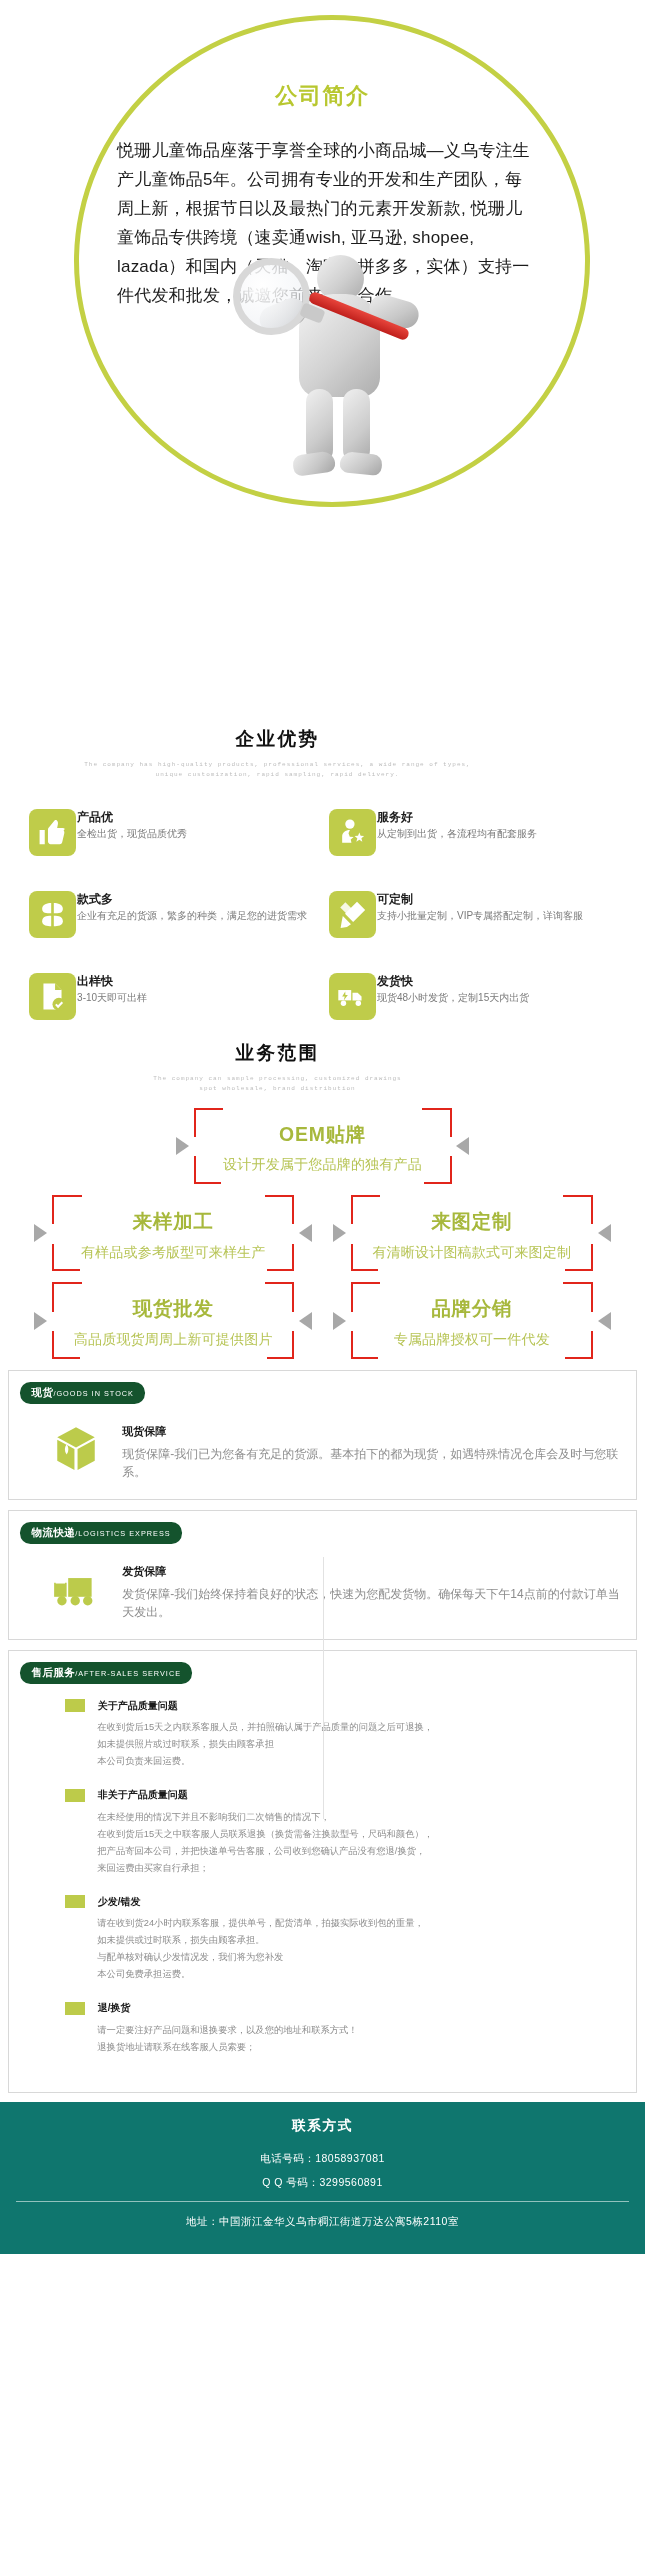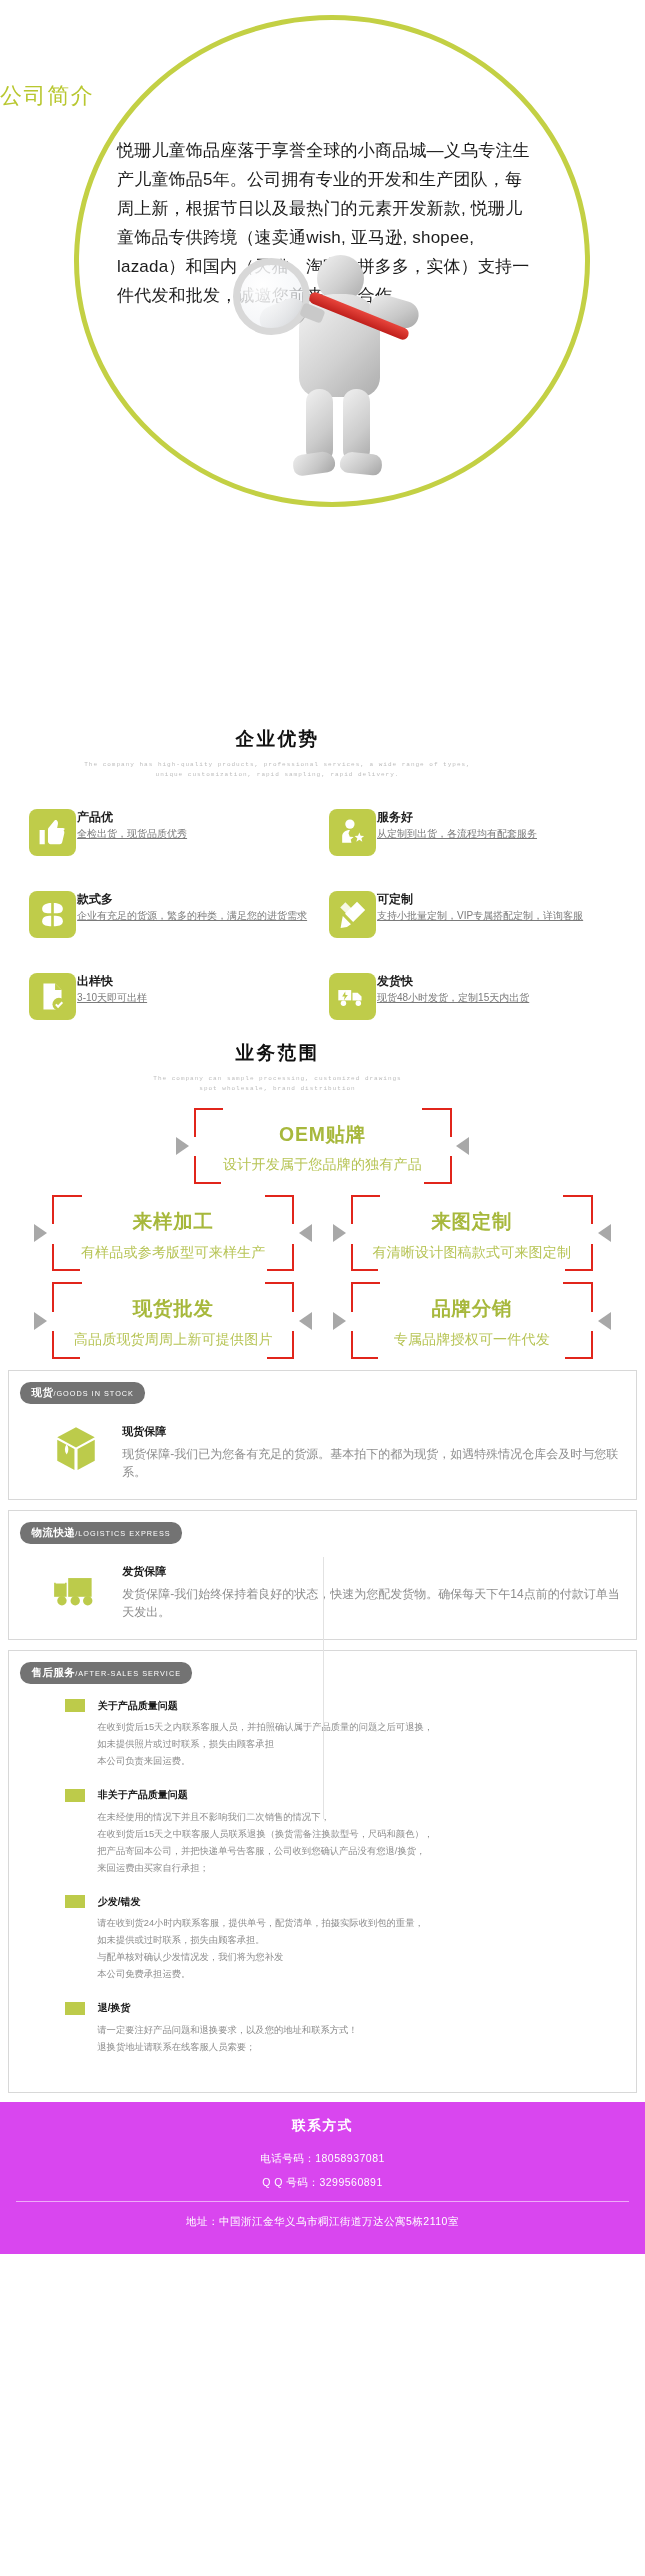--- a/index.html
+++ b/index.html
@@ -26,22 +26,23 @@
     height: 492px;
     border: 5.6px solid #c3d044;
     border-radius: 50%;
     background: #ffffff;
   }
   .hero-title {
     position: absolute;
     left: 0;
     top: 81px;
     width: 645px;
+    text-align: center;
     font-size: 22px;
-    font-weight: normal;
+    font-weight: bold;
     letter-spacing: 1.6px;
     color: #b8c72f;
   }
   .hero-body {
     position: absolute;
     left: 117px;
     top: 136px;
     width: 420px;
     font-size: 17px;
     line-height: 29px;
@@ -182,21 +183,20 @@
     font-size: 12px;
     font-weight: bold;
     color: #1d1d1d;
     line-height: 16px;
     margin-bottom: 1.6px;
   }
   .adv-desc {
     font-size: 10px;
     line-height: 14.5px;
     color: #7a7a7a;
-    text-decoration: underline;
   }
 
   
   .scope { width: 645px; padding-top: 4.8px; }
   .scope-rows { padding: 14.5px 19.4px 0 19.4px; }
   .scope-row {
     display: flex;
     justify-content: center;
     gap: 21px;
     margin-bottom: 11.3px;
@@ -263,21 +263,21 @@
 
   
   .panel {
     margin: 0 8px 9.7px 8px;
     border: 0.8px solid #d8d8d8;
     background: #ffffff;
     padding: 11.3px 11.3px 18px 11.3px;
   }
   .panel-tag {
     display: inline-block;
-    background: #737373;
+    background: #14532d;
     color: #ffffff;
     border-radius: 10.5px;
     padding: 4px 11.3px 4.8px 11.3px;
     line-height: 11.3px;
     white-space: nowrap;
   }
   .tag-cn {
     font-size: 10.5px;
     font-weight: bold;
     letter-spacing: 0.4px;
@@ -330,21 +330,21 @@
   .as-lines {
     padding-left: 32px;
     font-size: 9.3px;
     line-height: 17px;
     color: #8d8d8d;
   }
 
   
   .contact {
     width: 645px;
-    background: #d946ef;
+    background: #0f766e;
     padding: 14.5px 0 21px 0;
     text-align: center;
     color: #ffffff;
   }
   .contact-title {
     font-size: 13.7px;
     font-weight: bold;
     letter-spacing: 1.6px;
     margin-bottom: 11.3px;
   }

